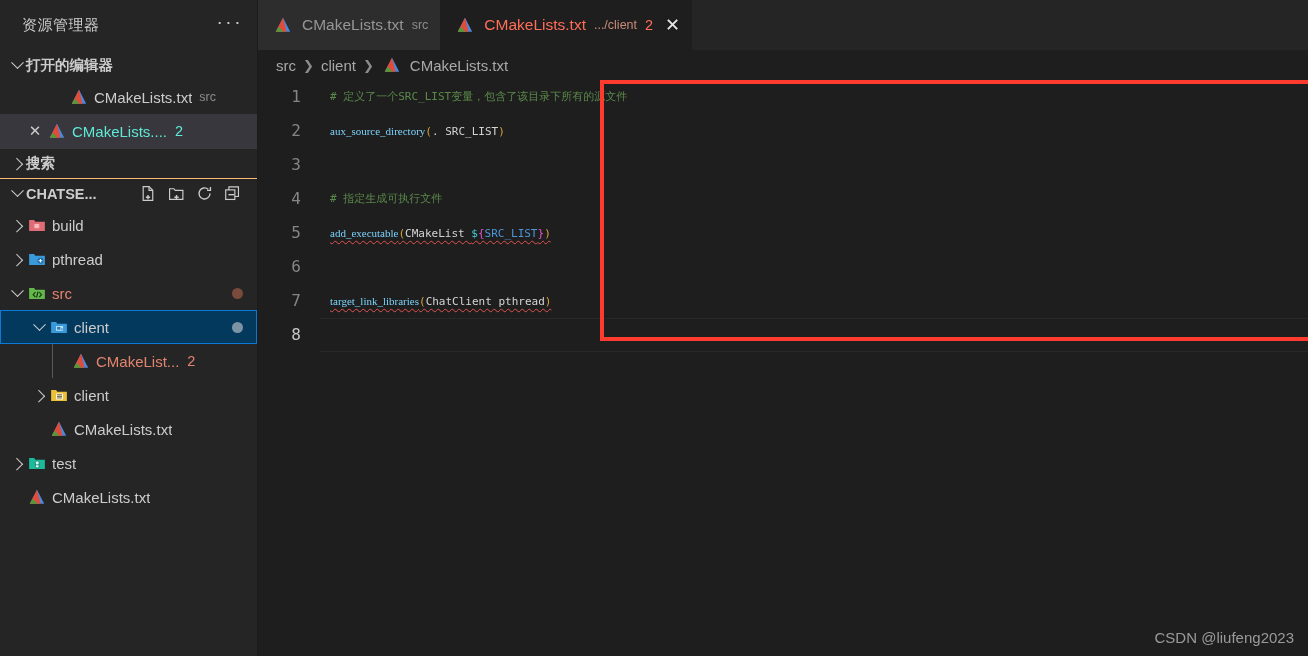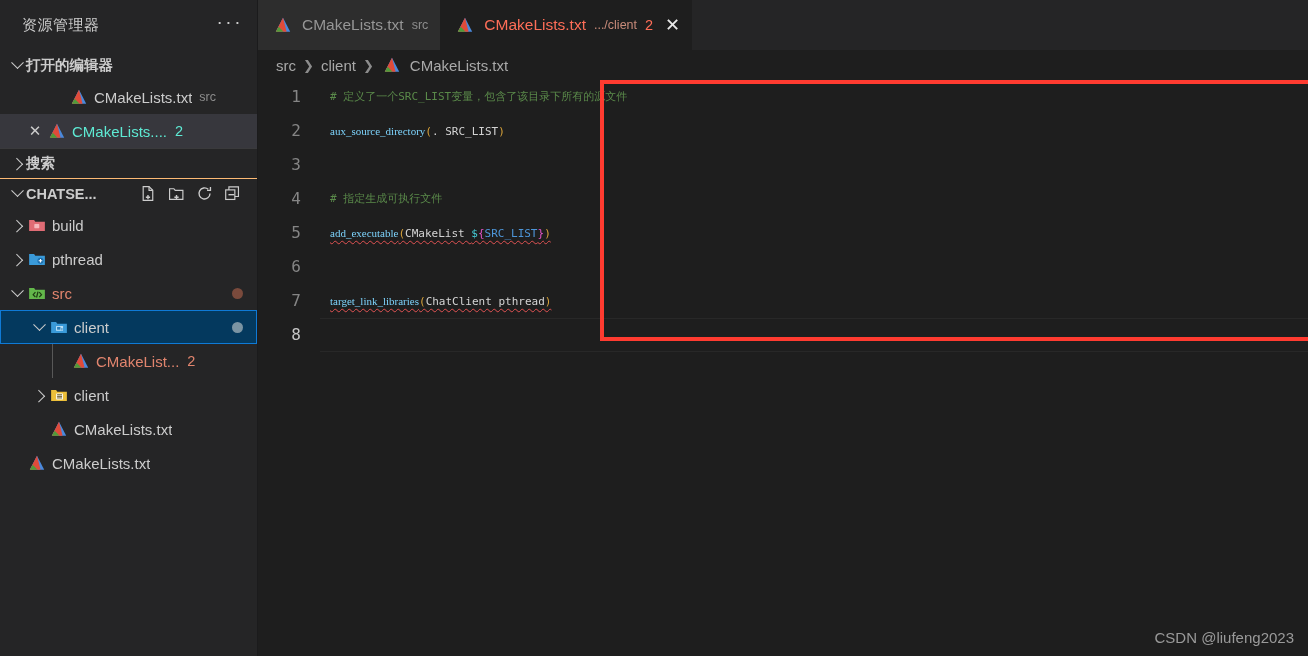--- a/index.html
+++ b/index.html
@@ -318,20 +318,34 @@
             <svg width="18" height="18" viewBox="0 0 16 16">
               <path d="M8 1.6 14.4 14H1.6z" fill="#4a89dc"></path>
               <path d="M8 1.6 11.2 14H1.6z" fill="#e04b3a"></path>
               <path d="M4.2 9.5 1.6 14h6.9z" fill="#4f9b3a"></path>
             </svg>
           </span>
           <span class="lbl">CMakeLists.txt</span>
         </div>
         <div class="row">
           <span style="width:8px;flex:0 0 8px"></span>
+          <span class="twisty">
+            <i class="chev right"></i>
+          </span>
+          <span class="fico">
+            <svg width="18" height="18" viewBox="0 0 16 16">
+              <path d="M1 3.6h4.4l1.1 1.4H15v8.4H1z" fill="#1abc9c"></path>
+              <rect x="6.6" y="6.3" width="3.2" height="6" rx="1.3" fill="#e8fff9" stroke="#0d7a63" stroke-width=".7"></rect>
+              <path d="M6.6 9.6h3.2" stroke="#0d7a63" stroke-width=".7"></path>
+            </svg>
+          </span>
+          <span class="lbl">test</span>
+        </div>
+        <div class="row">
+          <span style="width:8px;flex:0 0 8px"></span>
           <span class="twisty"></span>
           <span class="fico">
             <svg width="18" height="18" viewBox="0 0 16 16">
               <path d="M8 1.6 14.4 14H1.6z" fill="#4a89dc"></path>
               <path d="M8 1.6 11.2 14H1.6z" fill="#e04b3a"></path>
               <path d="M4.2 9.5 1.6 14h6.9z" fill="#4f9b3a"></path>
             </svg>
           </span>
           <span class="lbl">CMakeLists.txt</span>
         </div>

